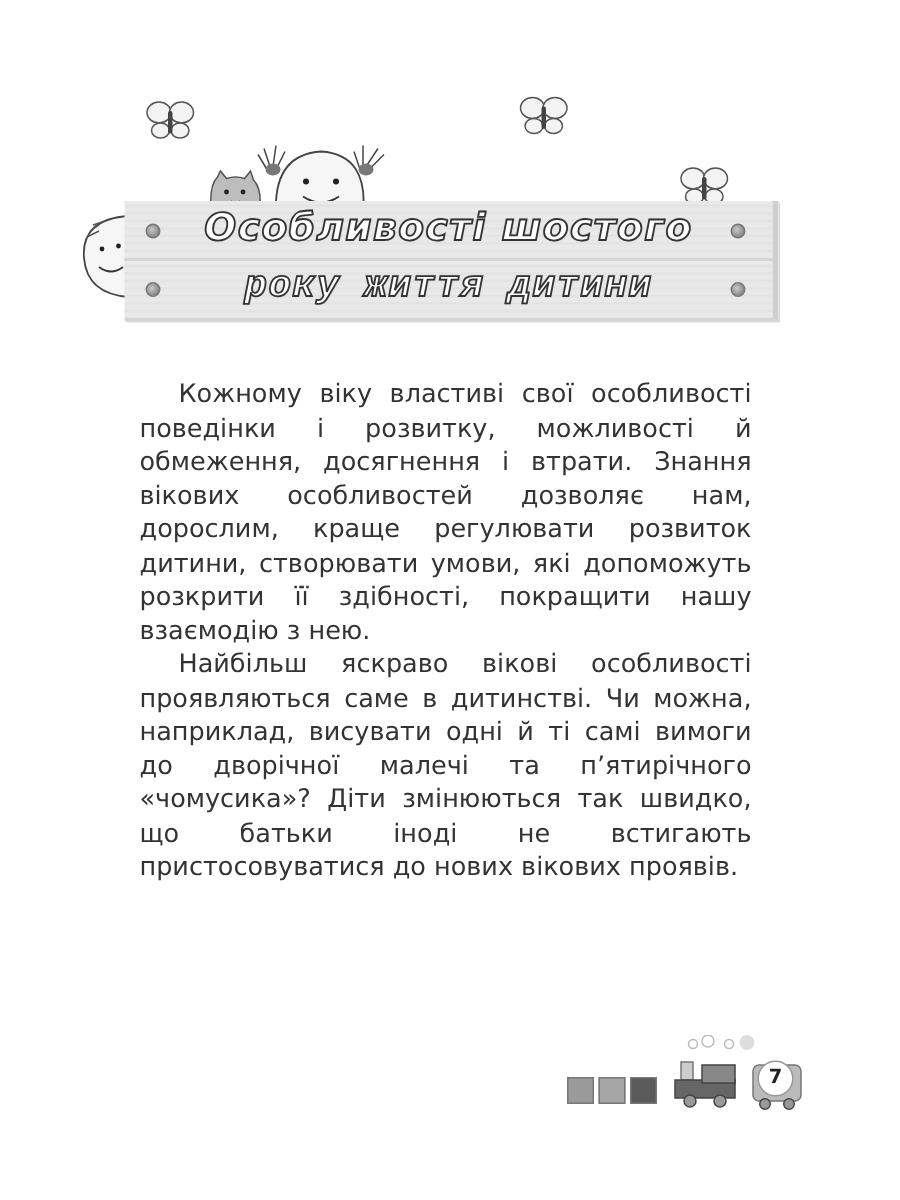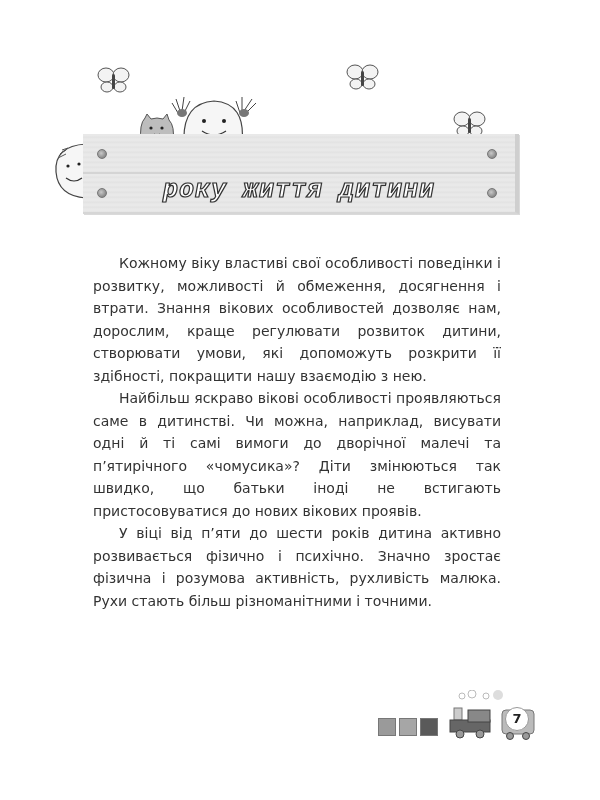--- a/index.html
+++ b/index.html
@@ -26,21 +26,21 @@
                   font-size: 25px; color: #ffffff; letter-spacing: 1px;
                   -webkit-text-stroke: 1.2px #333; 
                   text-shadow: 0 0 1px #333; }
     .title-line.l1 { top: 3px; }
     .title-line.l2 { top: 42px; font-family: Liberation Mono, monospace; }
 
     .char { position: absolute; }
 
     
     .content { position: absolute; left: 93px; top: 252px; width: 408px;
-               font-family: "DejaVu Sans", sans-serif; font-size: 14px; line-height: 22.5px;
+               font-family: "DejaVu Sans", sans-serif; font-size: 17px; line-height: 22.5px;
                color: #333; text-align: justify; }
     .content p { margin: 0; text-indent: 26px; }
 
     
     .footer { position: absolute; left: 370px; top: 680px; width: 170px; height: 70px; }
     .block { position: absolute; top: 38px; width: 16px; height: 16px; border: 1px solid #777; }
     .page-num { position: absolute; left: 135px; top: 27px; width: 22px; height: 22px; border-radius: 50%;
                 background: #fff; border: 1px solid #999; text-align: center; line-height: 22px;
                 font-weight: bold; font-size: 13px; color: #222; font-family: "DejaVu Sans", sans-serif; }
   </style>
@@ -96,28 +96,28 @@
     <circle cx="27" cy="24" r="1.6" fill="#222"></circle>
     <path d="M14 38 Q22 44 30 38" stroke="#333" fill="none" stroke-width="1.2"></path>
   </svg>
 
   <div class="plank">
     <div class="seam"></div>
     <div class="nail" style="left:14px; top:15px;"></div>
     <div class="nail" style="left:14px; top:54px;"></div>
     <div class="nail" style="left:404px; top:15px;"></div>
     <div class="nail" style="left:404px; top:54px;"></div>
+    <div class="title-line l1">Особливості шостого</div>
     <div class="title-line l2">року життя дитини</div>
   </div>
 </div>
 
 <div class="content">
   <p>Кожному віку властиві свої особливості поведінки і розвитку, можливості й обмеження, досягнення і втрати. Знання вікових особливостей дозволяє нам, дорослим, краще регулювати розвиток дитини, створювати умови, які допоможуть розкрити її здібності, покращити нашу взаємодію з нею.</p>
   <p>Найбільш яскраво вікові особливості проявляються саме в дитинстві. Чи можна, наприклад, висувати одні й ті самі вимоги до дворічної малечі та п’ятирічного «чомусика»? Діти змінюються так швидко, що батьки іноді не встигають пристосовуватися до нових вікових проявів.</p>
-  <p>У віці від п’яти до шести років дитина активно розвивається фізично і психічно. Значно зростає фізична і розумова активність, рухливість малюка. Рухи стають більш різноманітними і точними.</p>
 </div>
 
 <div class="footer">
   <div class="block" style="left:8px; background:#9a9a9a;"></div>
   <div class="block" style="left:29px; background:#a6a6a6;"></div>
   <div class="block" style="left:50px; background:#5a5a5a;"></div>
   <svg style="position:absolute; left:76px; top:10px; width:90px; height:50px;" viewBox="0 0 90 50">
     <circle cx="16" cy="6" r="3" fill="none" stroke="#bbb"></circle>
     <circle cx="26" cy="4" r="4" fill="none" stroke="#bbb"></circle>
     <circle cx="40" cy="6" r="3" fill="none" stroke="#bbb"></circle>

